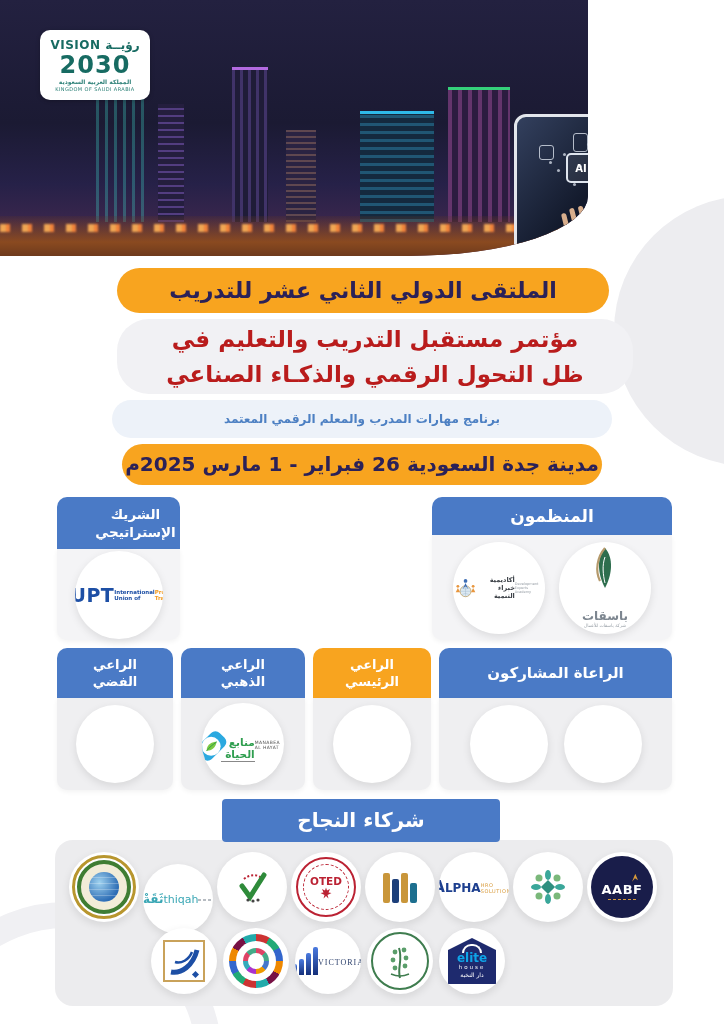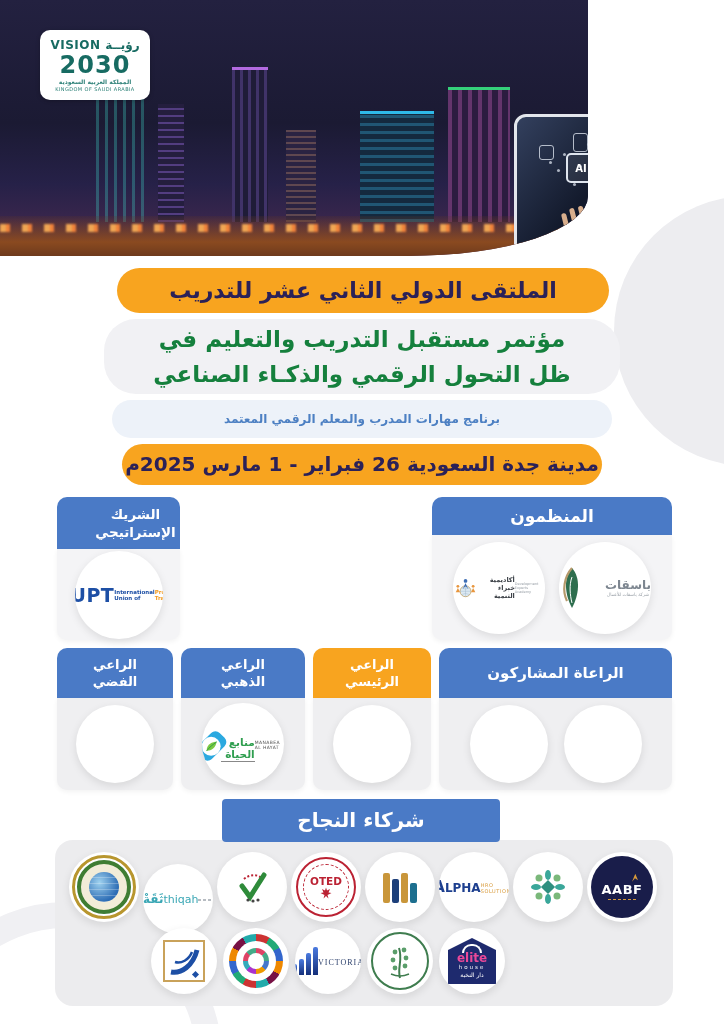--- a/index.html
+++ b/index.html
@@ -54,21 +54,21 @@
   .icon-sq{position:absolute;width:13px;height:13px;border:1.5px solid rgba(230,236,245,.75);border-radius:3px;}
   .isq1{top:28px;left:22px;} .isq2{top:44px;right:18px;} .isq3{top:16px;left:56px;height:17px;}
   .hand{position:absolute;bottom:2px;left:50%;transform:translateX(-54%) rotate(-6deg);width:40px;height:28px;
         background:#d8ae8c;border-radius:16px 16px 8px 8px;}
   .fingers{position:absolute;bottom:26px;left:46px;width:5px;height:18px;background:#d8ae8c;border-radius:3px;transform:rotate(-14deg);
            box-shadow:9px -3px 0 #d8ae8c,18px -3px 0 #d8ae8c,26px 2px 0 #d8ae8c;}
   
   .pill{position:absolute;z-index:3;text-align:center;font-weight:bold;}
   .pill-title{left:117px;top:268px;width:492px;height:45px;line-height:45px;background:#f8a41f;border-radius:23px;
               color:#2b2158;font-size:22px;}
-  .pill-sub{left:104px;top:319px;width:516px;height:75px;background:#f1f1f4;border-radius:32px;color:#15803d;
+  .pill-sub{left:117px;top:319px;width:516px;height:75px;background:#f1f1f4;border-radius:32px;color:#b91c1c;
             font-size:23px;line-height:35px;padding-top:3px;box-sizing:border-box;}
   .pill-prog{left:112px;top:400px;width:500px;height:38px;line-height:38px;background:#edf2f9;border-radius:19px;
              color:#4d80c3;font-size:12px;}
   .pill-date{left:122px;top:444px;width:480px;height:41px;line-height:41px;background:#f8a41f;border-radius:21px;
              color:#2b2158;font-size:20px;}
   
   .card{position:absolute;z-index:3;}
   .chead{background:#4a7ac6;color:#fff;font-weight:bold;text-align:center;border-radius:10px 10px 0 0;
          display:flex;flex-direction:column;align-items:center;justify-content:center;}
   .chead.orange{background:#f8a41f;}
@@ -145,21 +145,21 @@
   .tree-ring{width:54px;height:54px;border:2px solid #3f7d4f;border-radius:50%;display:flex;align-items:center;justify-content:center;}
   .flags{width:54px;height:54px;border-radius:50%;display:flex;align-items:center;justify-content:center;
          background:conic-gradient(#c33 0 30deg,#2a7 30deg 60deg,#36c 60deg 90deg,#e80 90deg 120deg,#714 120deg 150deg,#2aa 150deg 180deg,#c33 180deg 210deg,#2a7 210deg 240deg,#36c 240deg 270deg,#e80 270deg 300deg,#714 300deg 330deg,#2aa 330deg 360deg);}
   .flags-in{width:40px;height:40px;background:#fff;border-radius:50%;display:flex;align-items:center;justify-content:center;}
   .flags-in2{width:26px;height:26px;border-radius:50%;display:flex;align-items:center;justify-content:center;
          background:conic-gradient(#d46 0 45deg,#4a8 45deg 90deg,#47c 90deg 135deg,#e90 135deg 180deg,#a3c 180deg 225deg,#3ab 225deg 270deg,#d46 270deg 315deg,#4a8 315deg 360deg);}
   .flags-c{width:16px;height:16px;background:#fff;border-radius:50%;}
   .elite-house{width:48px;height:46px;background:#1e2a6e;clip-path:polygon(50% 0,100% 26%,100% 100%,0 100%,0 26%);
                display:flex;flex-direction:column;align-items:center;justify-content:center;gap:0;}
   .elite-roof{width:16px;height:7px;border:2px solid #fff;border-bottom:none;border-radius:10px 10px 0 0;margin-bottom:-1px;}
-  .elite-t{color:#ec4899;font-weight:bold;font-size:12px;line-height:12px;}
+  .elite-t{color:#0ea5e9;font-weight:bold;font-size:12px;line-height:12px;}
   .elite-s{color:#fff;font-size:5.5px;letter-spacing:2px;line-height:7px;}
   .elite-a{color:#fff;font-size:6px;line-height:8px;}
   .rtl{direction:rtl;}
 </style>
 </head>
 <body>
 
 <div class="poster">
 
   <div class="swoosh"></div>
@@ -239,21 +239,21 @@
           <circle cx="23" cy="5" r="3.4" fill="#3f6fb5"></circle>
           <path d="M23 9 L18 20 L23 15 L28 20 Z" fill="#3f6fb5"></path>
           <circle cx="9" cy="15" r="2.6" fill="#e8963e"></circle>
           <path d="M9 18 L5 26 L13 26 Z" fill="#e8963e"></path>
           <circle cx="37" cy="15" r="2.6" fill="#e8963e"></circle>
           <path d="M37 18 L33 26 L41 26 Z" fill="#e8963e"></path>
         </svg>
         <span class="dea-ar rtl">أكاديمية خبراء التنمية</span>
         <span class="dea-en">Development Experts Academy</span>
       </div>
-      <div class="circle" style="width:92px;height:92px;flex-direction:row;gap:20px;">
+      <div class="circle" style="width:92px;height:92px;flex-direction:column;gap:20px;">
         <svg width="26" height="42" viewBox="0 0 26 42">
           <path d="M13 1 C4 11 6 28 13 41 C20 28 22 11 13 1 Z" fill="#2e6e4e"></path>
           <path d="M8 34 C3 24 5 10 13 1" stroke="#b5996b" stroke-width="2.2" fill="none"></path>
           <path d="M13 10 C10 18 11 28 13 36" stroke="#fff" stroke-width="1" fill="none"></path>
         </svg>
         <span style="display:flex;flex-direction:column;align-items:center;">
           <span class="org-ar">باسقات</span>
           <span class="org-sub rtl">شركة باسقات للأعمال</span>
         </span>
       </div>

